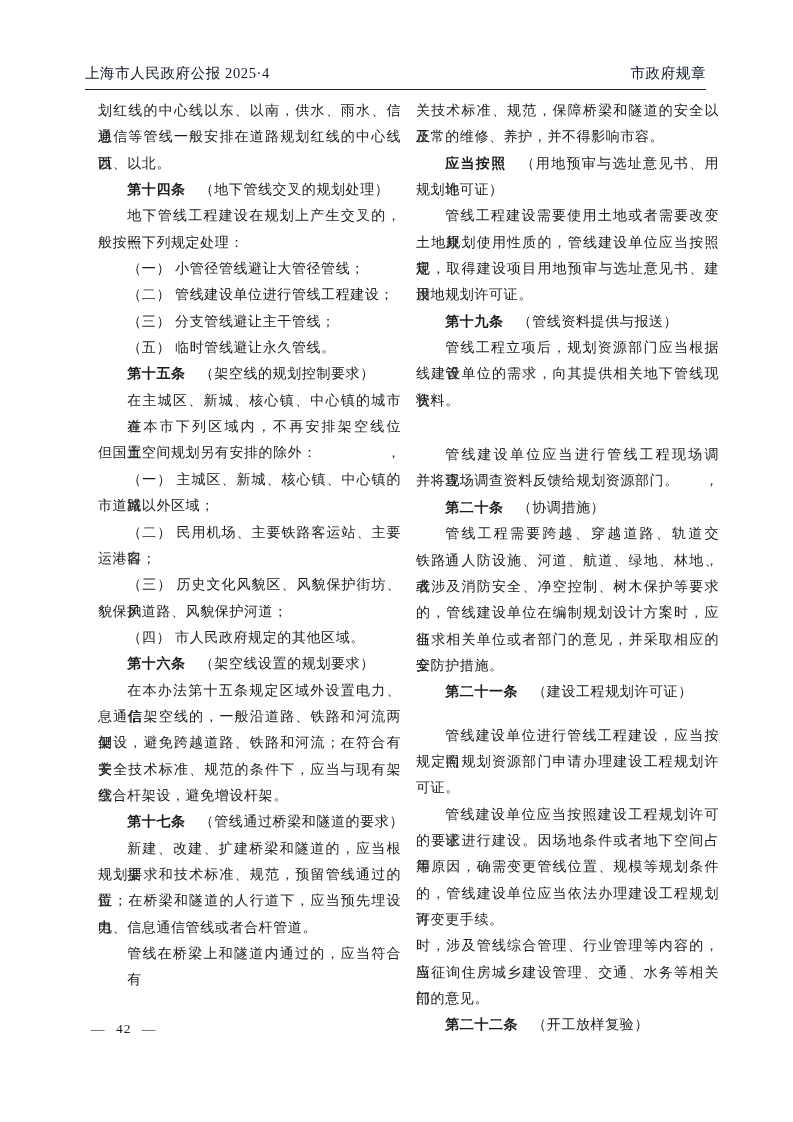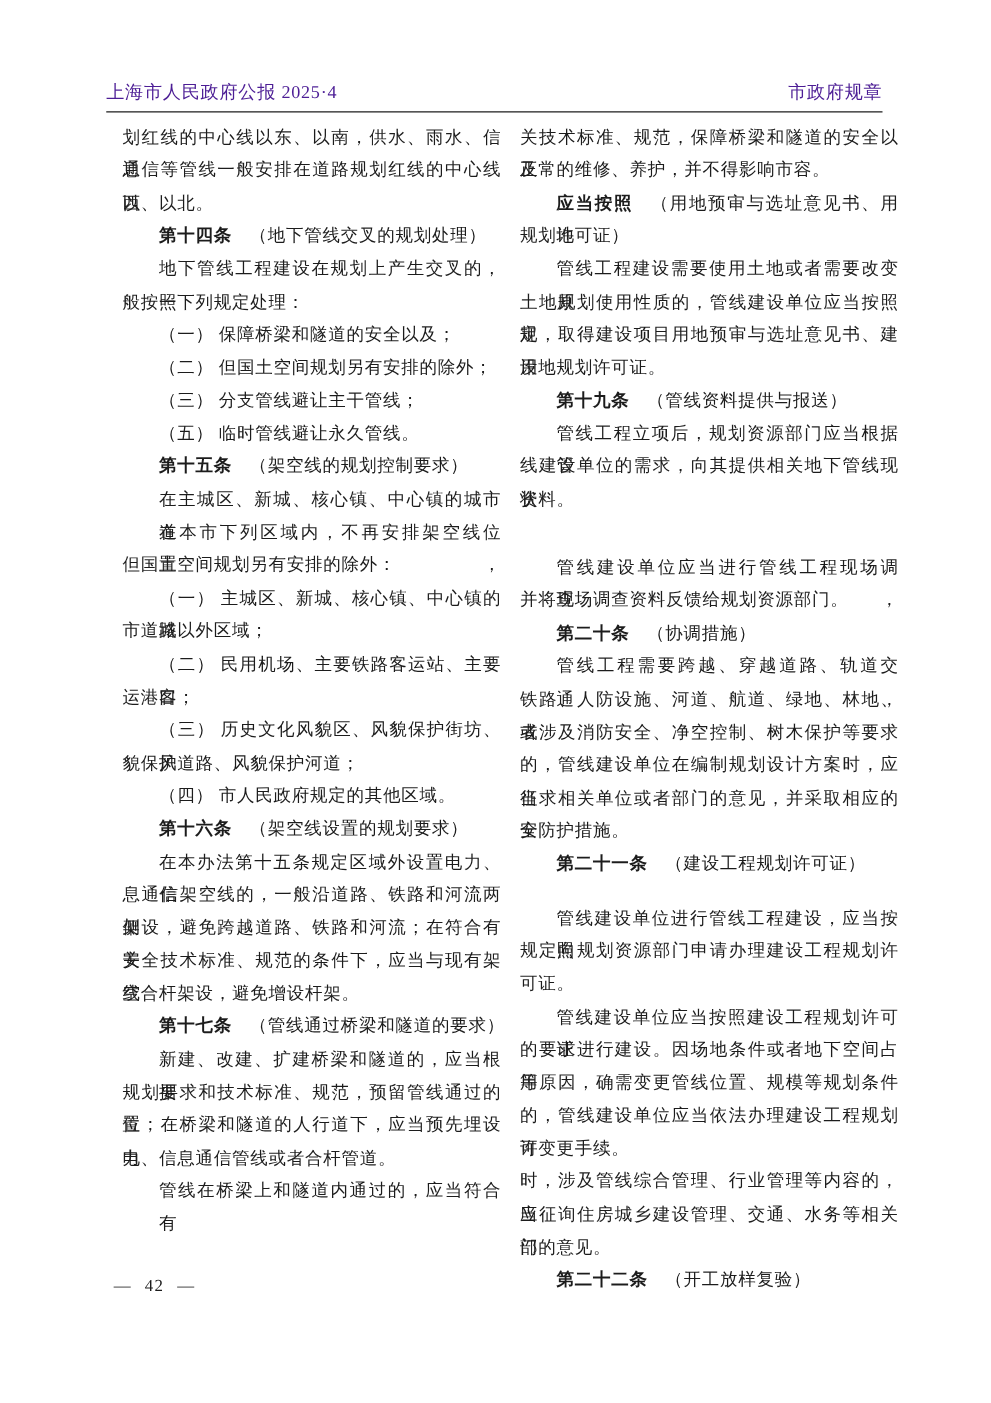--- a/index.html
+++ b/index.html
@@ -15,21 +15,21 @@
   }
   .header {
     position: absolute;
     top: 64px;
     left: 85px;
     width: 621px;
     display: flex;
     justify-content: space-between;
     font-size: 14.5px;
     letter-spacing: 0.6px;
-    color: #4c1d95;
+    color: #0f172a;
   }
   .header-rule {
     position: absolute;
     top: 89px;
     left: 85px;
     width: 621px;
     border: none;
     border-top: 1.6px solid #1e1e1e;
   }
   .columns {
@@ -80,22 +80,22 @@
   </div>
   <hr class="header-rule">
   <div class="columns">
     <div class="col" id="col-left">
         <div class="line just"><span>划红线的中心线以东、以南，供水、雨水、信息</span></div>
         <div class="line just"><span>通信等管线一般安排在道路规划红线的中心线以</span></div>
         <div class="line"><span>西、以北。</span></div>
         <div class="line" style="padding-left: 29.2px;"><span class="art-num">第十四条</span><span>（地下管线交叉的规划处理）</span></div>
         <div class="line just" style="padding-left: 29.2px;"><span>地下管线工程建设在规划上产生交叉的，一</span></div>
         <div class="line"><span>般按照下列规定处理：</span></div>
-        <div class="line" style="padding-left: 29.2px;"><span>（一） 保障桥梁和隧道的安全以及；</span></div>
-        <div class="line" style="padding-left: 29.2px;"><span>（二） 但国土空间规划另有安排的除外；</span></div>
+        <div class="line" style="padding-left: 29.2px;"><span>（一） 小管径管线避让大管径管线；</span></div>
+        <div class="line" style="padding-left: 29.2px;"><span>（二） 管线建设单位进行管线工程建设；</span></div>
         <div class="line" style="padding-left: 29.2px;"><span>（三） 分支管线避让主干管线；</span></div>
         <div class="line" style="padding-left: 29.2px;"><span>（五） 临时管线避让永久管线。</span></div>
         <div class="line" style="padding-left: 29.2px;"><span class="art-num">第十五条</span><span>（架空线的规划控制要求）</span></div>
         <div class="line just" style="padding-left: 29.2px;"><span>在主城区、新城、核心镇、中心镇的城市道</span></div>
         <div class="line just" style="padding-left: 29.2px;"><span>在本市下列区域内，不再安排架空线位置，</span></div>
         <div class="line"><span>但国土空间规划另有安排的除外：</span></div>
         <div class="line just" style="padding-left: 29.2px;"><span>（一） 主城区、新城、核心镇、中心镇的城</span></div>
         <div class="line"><span>市道路以外区域；</span></div>
         <div class="line just" style="padding-left: 29.2px;"><span>（二） 民用机场、主要铁路客运站、主要客</span></div>
         <div class="line"><span>运港口；</span></div>

